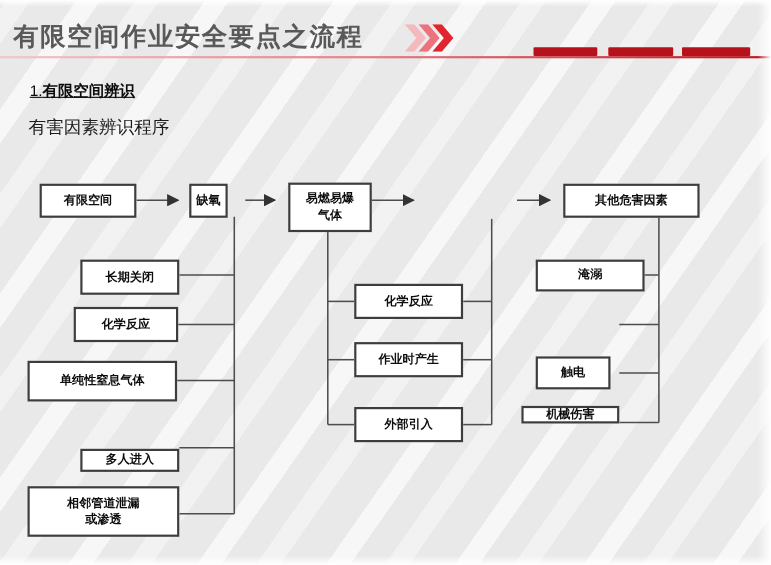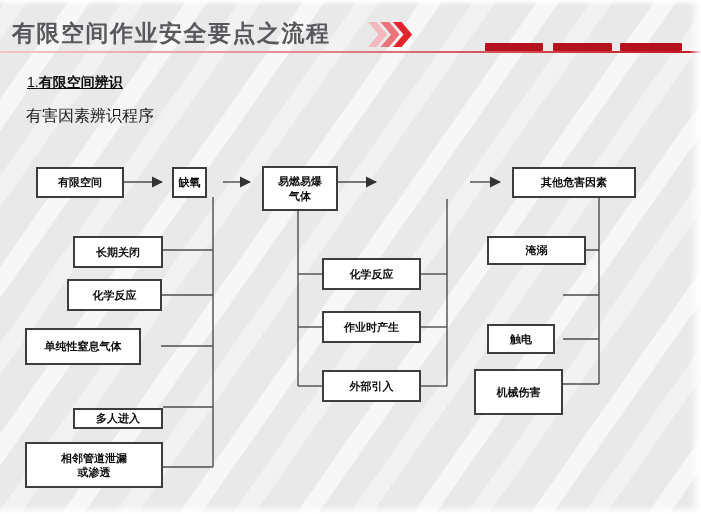--- a/index.html
+++ b/index.html
@@ -122,29 +122,29 @@
   </svg>
 
   <div class="node" style="left:36px;top:167px;width:88px;height:31px">有限空间</div>
   <div class="node" style="left:172px;top:167px;width:35px;height:31px">缺氧</div>
   <div class="node" style="left:262px;top:166px;width:76px;height:45px">易燃易爆
 气体</div>
   <div class="node" style="left:512px;top:167px;width:124px;height:31px">其他危害因素</div>
 
   <div class="node" style="left:73px;top:236px;width:90px;height:32px">长期关闭</div>
   <div class="node" style="left:67px;top:279px;width:95px;height:32px">化学反应</div>
-  <div class="node" style="left:25px;top:328px;width:116px;height:37px">单纯性窒息气体</div>
+  <div class="node" style="left:25px;top:328px;width:136px;height:37px">单纯性窒息气体</div>
   <div class="node" style="left:73px;top:408px;width:90px;height:21px">多人进入</div>
   <div class="node" style="left:25px;top:442px;width:138px;height:46px">相邻管道泄漏
 或渗透</div>
 
   <div class="node" style="left:322px;top:258px;width:99px;height:32px">化学反应</div>
   <div class="node" style="left:322px;top:311px;width:99px;height:32px">作业时产生</div>
   <div class="node" style="left:322px;top:370px;width:99px;height:32px">外部引入</div>
 
   <div class="node" style="left:487px;top:236px;width:99px;height:29px">淹溺</div>
   <div class="node" style="left:487px;top:324px;width:68px;height:30px">触电</div>
-  <div class="node" style="left:474px;top:369px;width:89px;height:46px">机械伤害</div>
+  <div class="node" style="left:474px;top:369px;width:89px;height:16px">机械伤害</div>
 
   <div class="edge-top"></div>
   <div class="edge-right"></div>
   <div class="edge-bottom"></div>
 </div>
 
 </body></html>

